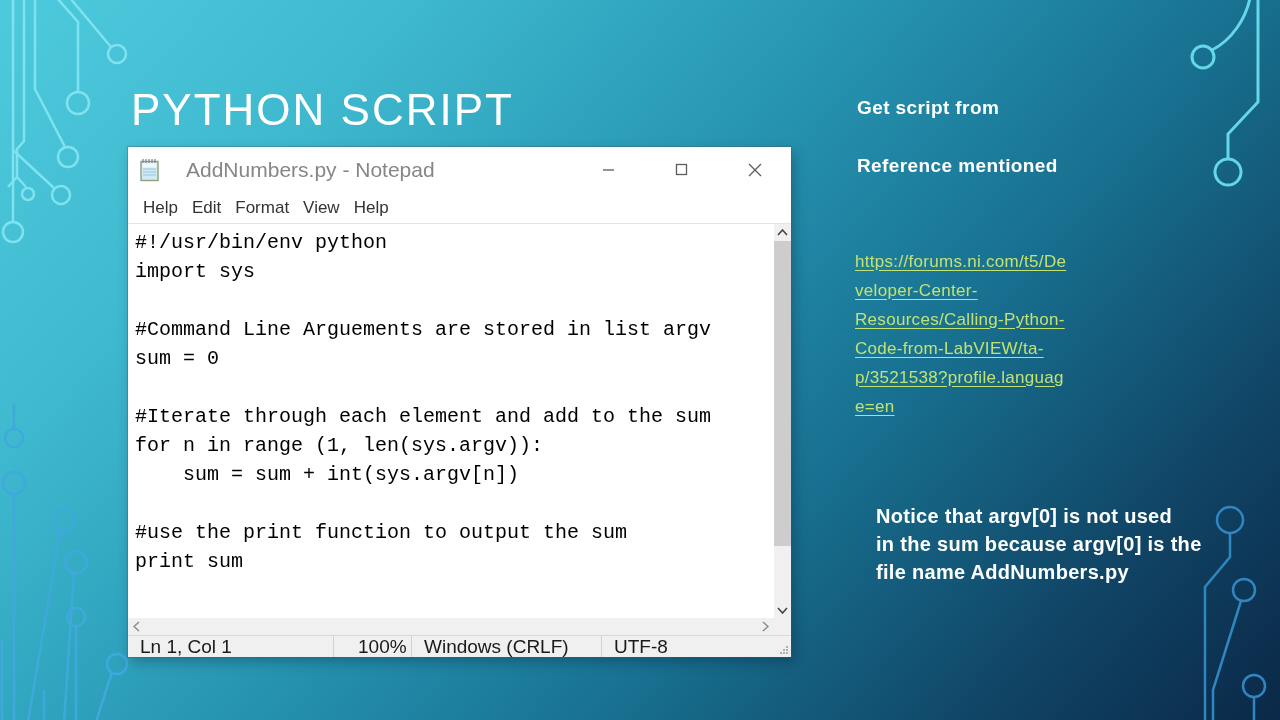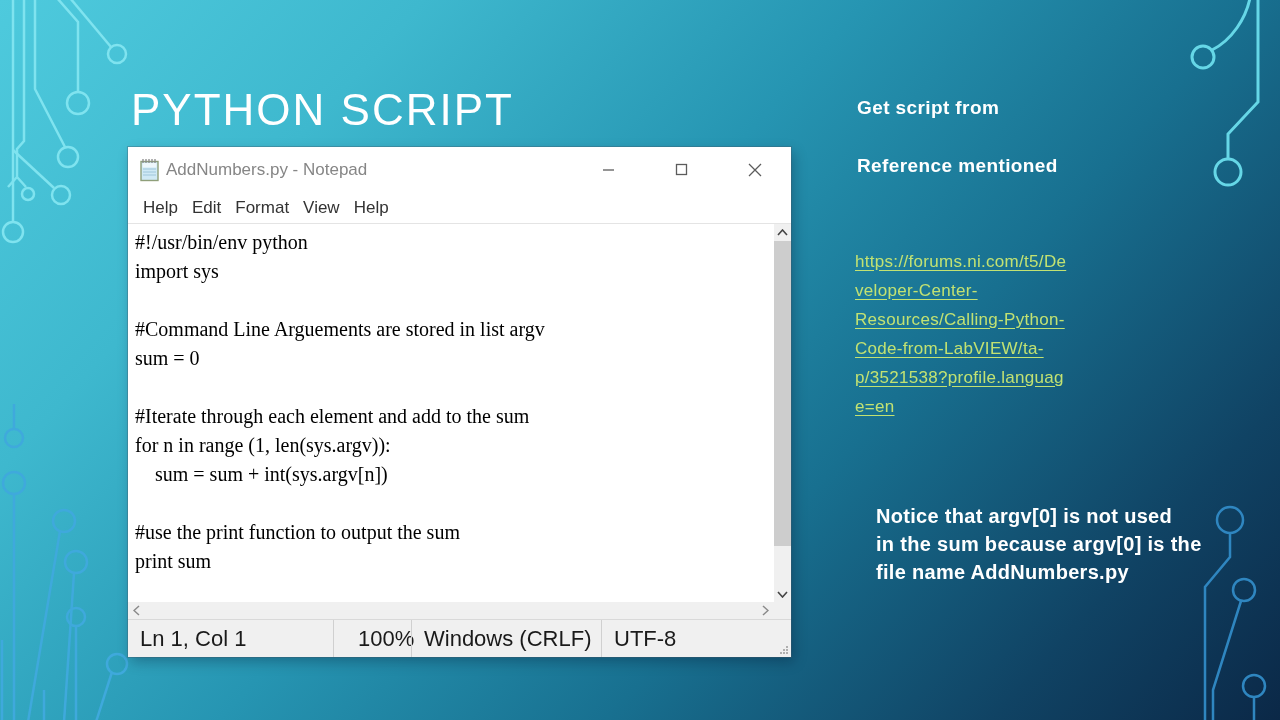--- a/index.html
+++ b/index.html
@@ -25,51 +25,51 @@
   .notepad {
     position:absolute; left:128px; top:147px; width:663px; height:510px;
     background:#ffffff;
     box-shadow: 0 0 0 1px rgba(70,90,105,.35), 3px 5px 12px rgba(0,10,35,.28);
     display:flex; flex-direction:column;
   }
   .np-titlebar {
     height:45px; background:#ffffff; display:flex; align-items:center;
     padding:0 0 0 10px; flex:0 0 auto;
   }
-  .np-title { color:#868686; font-size:17px; margin-left:4px; flex:1 1 auto;
+  .np-title { color:#868686; font-size:21px; margin-left:24px; flex:1 1 auto;
               white-space:nowrap; overflow:hidden; }
   .np-controls { display:flex; height:100%; flex:0 0 auto; }
   .np-ctrl { width:73px; height:100%; display:flex; align-items:center; justify-content:center; }
   .np-menubar {
     height:32px; background:#ffffff; display:flex; align-items:center;
     padding-left:8px; border-bottom:1px solid #e4e4e4; flex:0 0 auto;
   }
   .np-menuitem { font-size:17px; color:#333; padding:0 7px; }
   .np-editor {
     flex:1 1 auto; display:grid;
     grid-template-columns: 1fr 17px; grid-template-rows: 1fr 17px;
   }
   .np-text {
     grid-column:1; grid-row:1; background:#fff; overflow:hidden;
     padding:4px 0 0 7px;
-    font-family:Liberation Serif, serif;
+    font-family:Liberation Mono, monospace;
     font-size:20px; line-height:29px; color:#000;
   }
   .code-line { white-space:pre; height:29px; }
   .np-vscroll { grid-column:2; grid-row:1; background:#f0f0f0; position:relative; }
   .sb-btn { position:absolute; left:0; width:17px; height:16px; display:flex;
             align-items:center; justify-content:center; }
   .sb-btn.up { top:0; } .sb-btn.down { bottom:0; }
   .sb-thumb { position:absolute; left:0; top:17px; width:17px; height:305px; background:#cdcdcd; }
   .np-hscroll { grid-column:1; grid-row:2; background:#f0f0f0; display:flex;
                 align-items:center; justify-content:space-between; padding:0 5px; }
   .np-corner { grid-column:2; grid-row:2; background:#f0f0f0; }
   .np-statusbar {
-    height:38px; flex:0 0 auto; background:#f0f0f0; border-top:1px solid #d9d9d9;
-    display:flex; align-items:center; font-size:22px; color:#1a1a1a; position:relative;
+    height:22px; flex:0 0 auto; background:#f0f0f0; border-top:1px solid #d9d9d9;
+    display:flex; align-items:center; font-size:19px; color:#1a1a1a; position:relative;
   }
   .st-seg { height:100%; display:flex; align-items:center; padding-left:12px; }
   .st-seg.s1 { width:205px; }
   .st-seg.s2 { width:78px;  border-left:1px solid #d0d0d0;padding-left:24px; }
   .st-seg.s3 { width:190px; border-left:1px solid #d0d0d0; }
   .st-seg.s4 { flex:1;      border-left:1px solid #d0d0d0; }
   .st-grip { position:absolute; right:2px; bottom:2px; }
 
   
   .rc-head { position:absolute; left:857px; color:#ffffff; font-size:19px;

